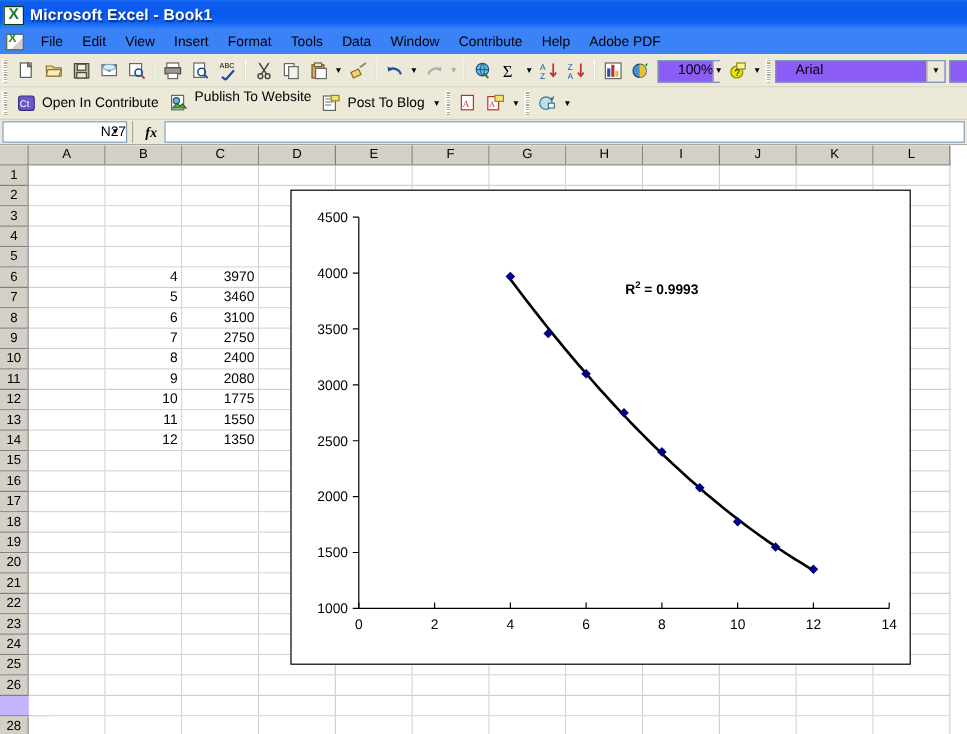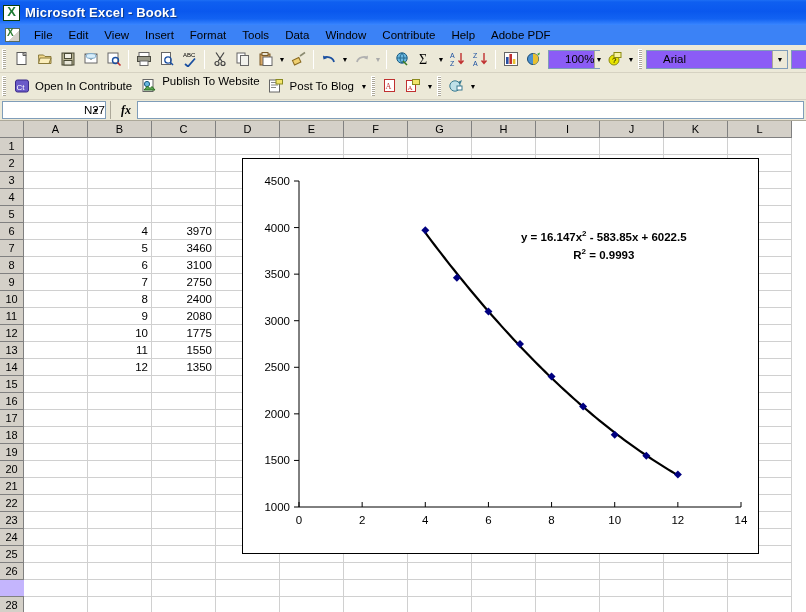--- a/index.html
+++ b/index.html
@@ -951,18 +951,17 @@
             <polygon points="245.42857142857142,148.4 249.42857142857142,152.4 245.42857142857142,156.4 241.42857142857142,152.4" fill="#000080"></polygon>
             <polygon points="277,181 281,185 277,189 273,185" fill="#000080"></polygon>
             <polygon points="308.57142857142856,213.6 312.57142857142856,217.6 308.57142857142856,221.6 304.57142857142856,217.6" fill="#000080"></polygon>
             <polygon points="340.14285714285717,243.40571428571428 344.14285714285717,247.40571428571428 340.14285714285717,251.40571428571428 336.14285714285717,247.40571428571428" fill="#000080"></polygon>
             <polygon points="371.7142857142857,271.8142857142857 375.7142857142857,275.8142857142857 371.7142857142857,279.8142857142857 367.7142857142857,275.8142857142857" fill="#000080"></polygon>
             <polygon points="403.2857142857143,292.7714285714286 407.2857142857143,296.7714285714286 403.2857142857143,300.7714285714286 399.2857142857143,296.7714285714286" fill="#000080"></polygon>
             <polygon points="434.85714285714283,311.4 438.85714285714283,315.4 434.85714285714283,319.4 430.85714285714283,315.4" fill="#000080"></polygon>
           </g>
       </svg>
       <div class="eqn">
-        <span><span>y = 16.147x</span><sup>2</sup><span> - 583.85x + 6022.5</span></span>
         <span class="l2"><span>R</span><sup>2</sup><span> = 0.9993</span></span>
       </div>
     </div>
   </div>
 </div>
 
 </body></html>

